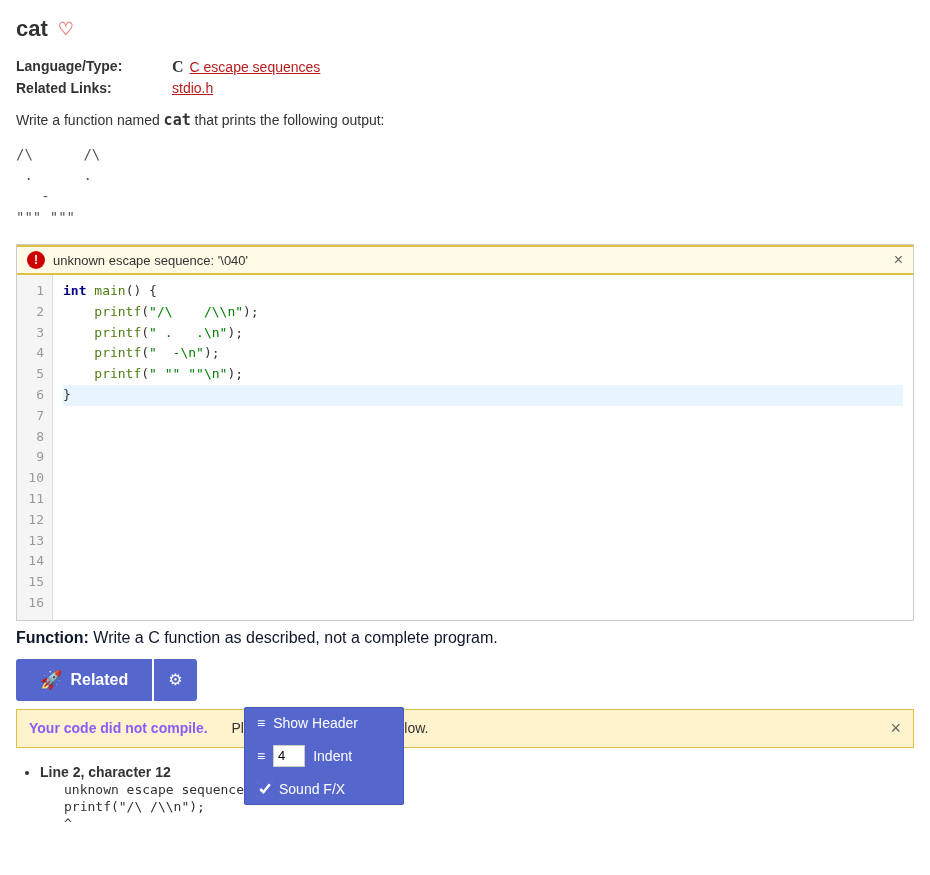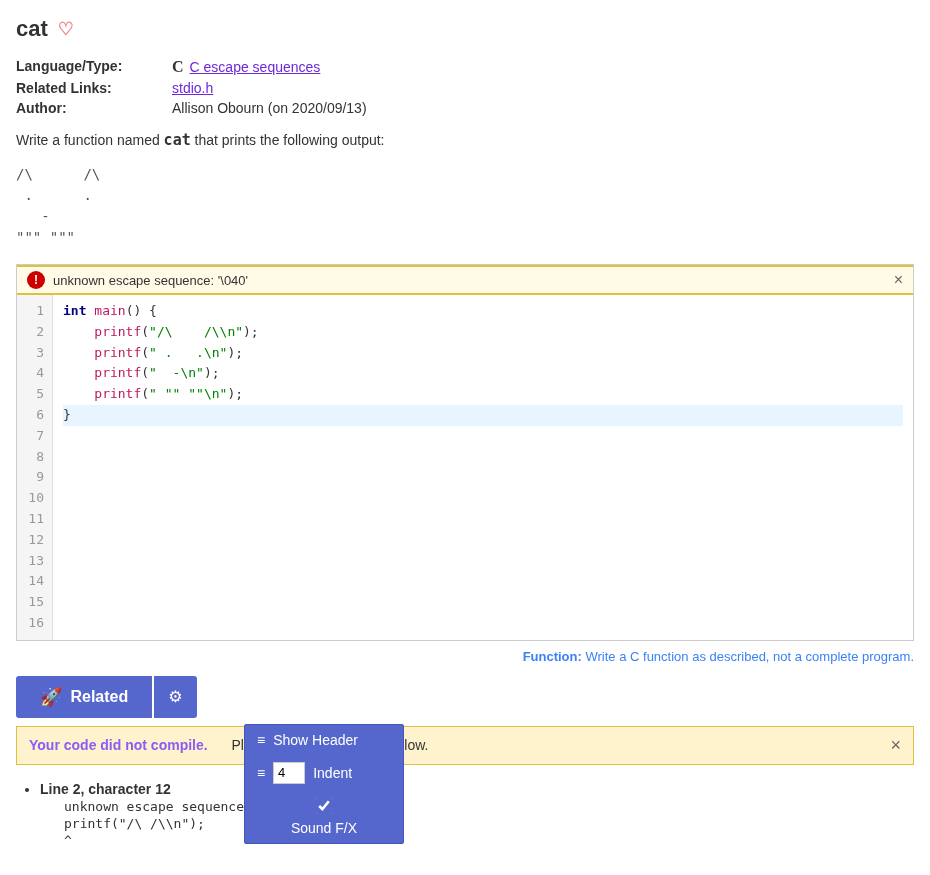--- a/index.html
+++ b/index.html
@@ -4,58 +4,58 @@
   <style>
     * { box-sizing: border-box; margin: 0; padding: 0; }
     body { font-family: Arial, sans-serif; font-size: 14px; background: #fff; color: #333; padding: 16px; }
 
     .page-title { font-size: 22px; font-weight: bold; display: flex; align-items: center; gap: 10px; margin-bottom: 16px; }
     .heart-icon { color: #e88; font-size: 18px; cursor: pointer; }
 
     .meta-table { margin-bottom: 12px; }
     .meta-row { display: flex; gap: 16px; margin-bottom: 4px; }
     .meta-label { font-weight: bold; min-width: 140px; }
-    .meta-value a { color: #6d28d9; text-decoration: underline; }
+    .meta-value a { color: #b91c1c; text-decoration: underline; }
     .meta-value { display: flex; gap: 6px; align-items: center; }
 
     .c-icon { font-weight: bold; font-size: 16px; font-family: serif; }
 
     .description { margin-bottom: 12px; line-height: 1.6; }
     .description code { font-family: monospace; font-weight: bold; font-size: 15px; }
 
     .cat-art { font-family: monospace; font-size: 14px; line-height: 1.5; margin-bottom: 16px; color: #555; }
 
     .editor-container { border: 1px solid #ccc; margin-bottom: 8px; background: #fff; }
     .editor-area { display: flex; }
     .line-numbers { background: #f5f5f5; padding: 6px 8px; text-align: right; color: #999; font-family: monospace; font-size: 13px; line-height: 1.6; min-width: 36px; border-right: 1px solid #ddd; user-select: none; }
     .line-numbers div { line-height: 1.6; }
     .code-content { padding: 6px 10px; font-family: monospace; font-size: 13px; line-height: 1.6; flex: 1; }
     .code-line { white-space: pre; }
     .code-line.highlighted { background: #e8f4ff; }
     .error-banner { background: #fffbe6; border-top: 2px solid #e0c040; border-bottom: 2px solid #e0c040; padding: 4px 10px; display: flex; align-items: center; gap: 8px; font-size: 13px; color: #333; }
     .error-banner .err-icon { color: #cc0000; font-weight: bold; font-size: 16px; background: #cc0000; color: #fff; border-radius: 50%; width: 18px; height: 18px; display: inline-flex; align-items: center; justify-content: center; font-size: 12px; }
     .error-close { margin-left: auto; cursor: pointer; font-size: 16px; color: #666; }
     .kw-int { color: #000080; font-weight: bold; }
-    .fn-name { color: #be185d; }
+    .fn-name { color: #4d7c0f; }
     .str { color: #008000; }
     .punc { color: #333; }
 
-    .function-note { font-size: 13px; margin-bottom: 12px; color: #3b82f6; text-align: right; }
+    .function-note { font-size: 16px; margin-bottom: 12px; color: #0f172a; }
     .function-note strong { font-weight: bold; }
 
     .toolbar { display: flex; gap: 0; margin-bottom: 8px; position: relative; }
     .submit-btn { background: #5566cc; color: #fff; border: none; padding: 10px 24px; font-size: 16px; font-weight: bold; cursor: pointer; display: flex; align-items: center; gap: 8px; border-radius: 3px 0 0 3px; }
     .submit-btn .rocket { font-size: 18px; }
     .gear-btn { background: #5566cc; color: #fff; border: none; padding: 10px 14px; font-size: 16px; cursor: pointer; border-radius: 0 3px 3px 0; margin-left: 2px; }
 
     .dropdown-menu { position: absolute; left: 228px; top: 48px; background: #5566cc; border: 1px solid #4455bb; border-radius: 2px; z-index: 100; min-width: 160px; }
     .dropdown-item { padding: 7px 12px; color: #fff; display: flex; align-items: center; gap: 8px; cursor: pointer; font-size: 14px; }
     .dropdown-item .item-icon { font-size: 14px; }
     .indent-input { width: 32px; height: 22px; text-align: center; border: 1px solid #ccc; font-size: 13px; }
-    .checkbox-item { display: flex; align-items: center; gap: 6px; flex-direction: column; }
+    .checkbox-item { display: flex; align-items: center; gap: 6px; }
     .checkbox-item input[type="checkbox"] { width: 16px; height: 16px; accent-color: #5566cc; }
 
     .compile-error-bar { background: #fff3cd; border: 1px solid #e0c040; padding: 8px 12px; display: flex; align-items: center; color: #333; font-size: 14px; margin-bottom: 8px; }
     .compile-error-bar strong { color: #8b5cf6; margin-right: 20px; }
     .compile-error-bar .close-x { margin-left: auto; cursor: pointer; font-size: 18px; color: #666; }
 
     .error-details { padding: 8px 0; font-size: 14px; }
     .error-details ul { list-style: disc; padding-left: 24px; }
     .error-details li { margin-bottom: 16px; }
     .error-details .err-line { font-weight: bold; }
@@ -74,26 +74,20 @@
     <span class="meta-label">Language/Type:</span>
     <span class="meta-value">
       <span class="c-icon">C</span>
       <a href="#">C escape sequences</a>
     </span>
   </div>
   <div class="meta-row">
     <span class="meta-label">Related Links:</span>
     <span class="meta-value">
       <a href="#">stdio.h</a>
-    </span>
-  </div>
-  <div class="meta-row">
-    <span class="meta-label">Author:</span>
-    <span class="meta-value">
-      <span>Allison Obourn (on 2020/09/13)</span>
     </span>
   </div>
 </div>
 
 <p class="description">
   <span>Write a function named </span><code>cat</code><span> that prints the following output:</span>
 </p>
 
 <div class="cat-art">
   <div>/\&nbsp;&nbsp;&nbsp;&nbsp;&nbsp;&nbsp;/\</div>

